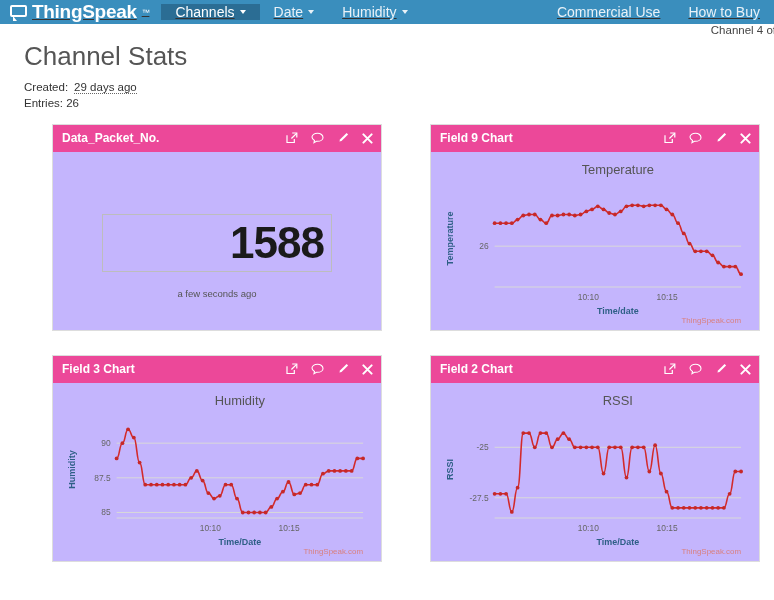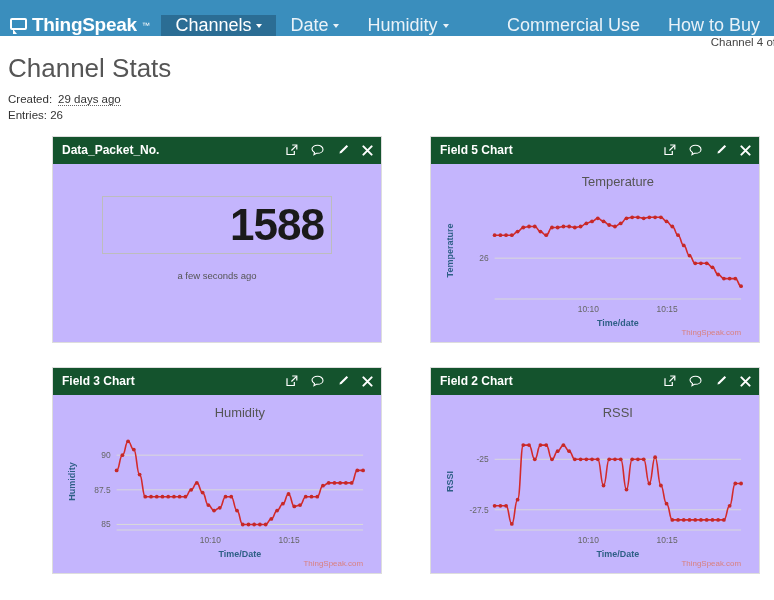--- a/index.html
+++ b/index.html
@@ -8,25 +8,26 @@
     width: 774px; height: 600px;
     background: #ffffff;
     font-family: "Liberation Sans", sans-serif;
     color: #333333;
     overflow: hidden;
     position: relative;
   }
 
   
   .navbar {
-    height: 36px;
+    height: 24px;
     background: #3a8ebd;
     display: flex;
-    align-items: flex-end;
+    align-items: center;
     position: relative;
+    text-decoration: underline;
   }
   .brand {
     display: flex; align-items: center; gap: 5px;
     padding: 0 12px 0 10px;
     color: #ffffff;
     font-size: 19px;
     font-weight: bold;
     letter-spacing: -0.3px;
     white-space: nowrap;
   }
@@ -39,21 +40,21 @@
   .logo-bubble .tail {
     position: absolute; left: 3px; bottom: -2px; width: 0; height: 0;
     border-left: 4px solid #ffffff;
     border-top: 5px solid transparent;
   }
   .nav-items { display: flex; align-items: stretch; }
   .nav-item {
     display: flex; align-items: center;
     padding: 0 14px;
     color: #e9f2f8;
-    font-size: 18px;
+    font-size: 14px;
     white-space: nowrap;
     cursor: pointer;
   }
   .nav-item.active { background: #2b6d94; color: #ffffff; }
   .caret {
     display: inline-block; margin-left: 5px;
     width: 0; height: 0;
     border-left: 3.5px solid transparent;
     border-right: 3.5px solid transparent;
     border-top: 4px solid currentColor;
@@ -68,21 +69,21 @@
   }
   .channel-count {
     position: absolute;
     right: -2px; top: 0;
     font-size: 11.5px;
     color: #444444;
     white-space: nowrap;
   }
 
   
-  .page-head { padding: 2px 0 0 8px; }
+  .page-head { padding: 2px 0 0 24px; }
   .page-title {
     font-size: 26px;
     font-weight: normal;
     color: #555555;
     margin: 0 0 8px 0;
     line-height: 1.1;
   }
   .meta-line {
     font-size: 11.5px;
     color: #333333;
@@ -105,21 +106,21 @@
     column-gap: 48px;
     row-gap: 24px;
   }
   .widget {
     background: #ffffff;
     border: 1px solid #dddddd;
     display: flex;
     flex-direction: column;
   }
   .widget-head {
-    background: #14532d;
+    background: #ec4899;
     height: 27px;
     display: flex;
     align-items: center;
     padding: 0 8px 0 9px;
     flex: none;
   }
   .widget-title {
     color: #ffffff;
     font-size: 12px;
     font-weight: bold;
@@ -139,21 +140,21 @@
     position: relative;
     background: #c4b5fd;
   }
 
   
   .numeric-widget .widget-body {
     height: 178px;
     display: flex;
     flex-direction: column;
     align-items: center;
-    justify-content: flex-start;
+    justify-content: center;
     padding-top: 32px;
   }
   .numeric-box {
     width: 230px;
     height: 58px;
     border: 1px solid #bdbdbd;
     display: flex;
     align-items: center;
     justify-content: flex-end;
     padding-right: 7px;
@@ -262,21 +263,21 @@
     <div class="widget-body">
       <div class="numeric-box">
         <span class="numeric-value">1588</span>
       </div>
       <div class="numeric-stamp">a few seconds ago</div>
     </div>
   </div>
 
   <div class="widget chart-widget">
     <div class="widget-head">
-      <span class="widget-title">Field 5 Chart</span>
+      <span class="widget-title">Field 9 Chart</span>
       <span class="widget-icons">
         <span class="wicon">
           <svg width="12" height="12" viewBox="0 0 12 12">
               <path d="M1 3.2v7.3h7.3V7" fill="none" stroke="#fff" stroke-width="1.2"></path>
               <path d="M6.2 1h4.6v4.6" fill="none" stroke="#fff" stroke-width="1.2"></path>
               <path d="M10.6 1.3L5.4 6.5" stroke="#fff" stroke-width="1.2"></path>
             </svg>
         </span>
         <span class="wicon">
           <svg width="13" height="12" viewBox="0 0 13 12">

